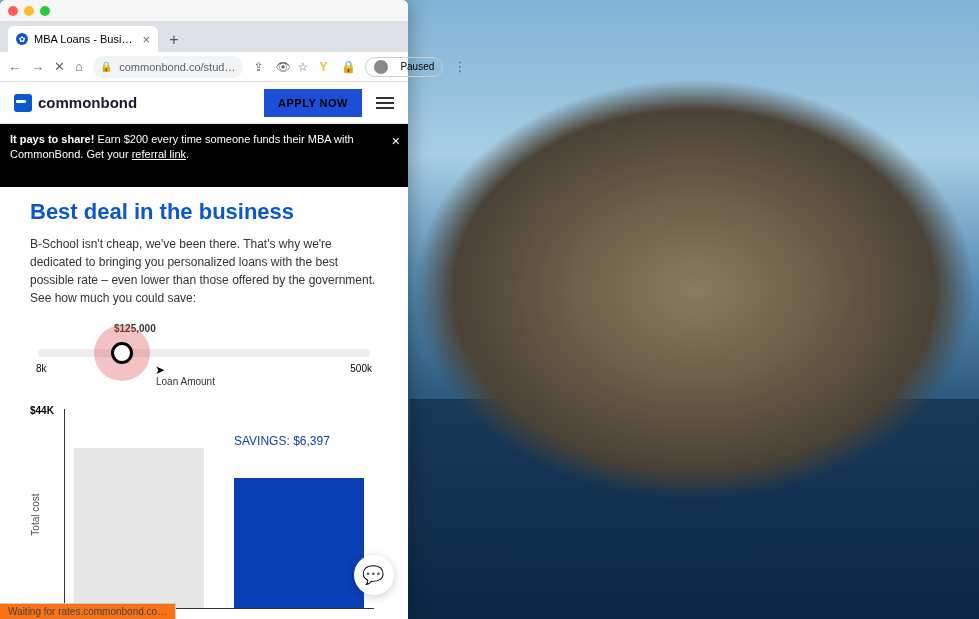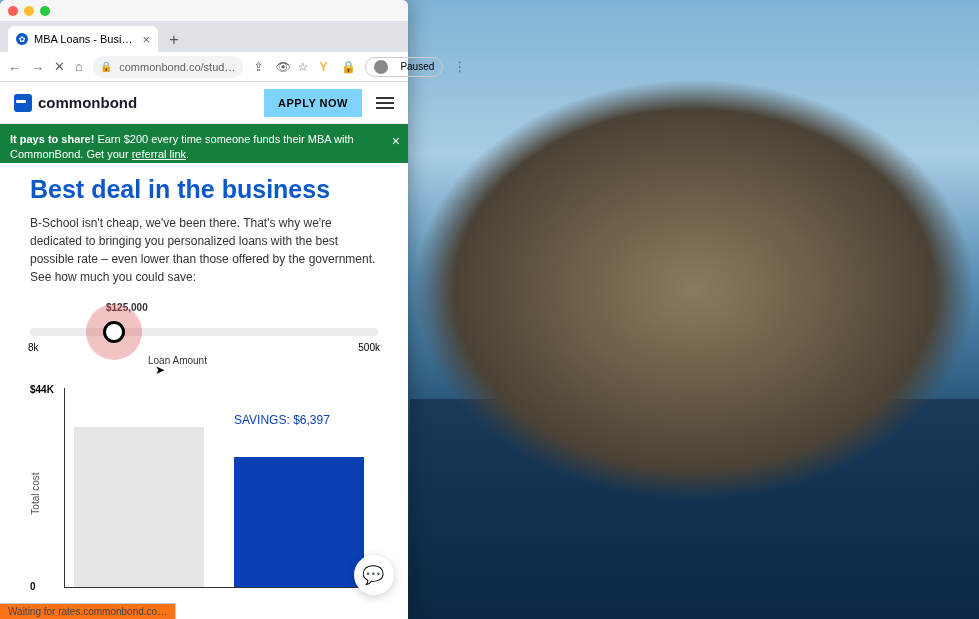--- a/index.html
+++ b/index.html
@@ -27,31 +27,31 @@
 .tbicons{display:flex;gap:8px;align-items:center}
 .tbicons .ti{width:14px;font-size:12px;color:#5f6368}
 .ti.y{color:#f6b73c;font-weight:bold}
 .ti.lock{color:#d93025}
 .content{flex:1;overflow:hidden;position:relative}
 .page-header{height:42px;display:flex;justify-content:space-between;padding:0 14px;border-bottom:1px solid #eee}
 .logo{display:flex;align-items:center;gap:6px;font-weight:700;font-size:15px;color:#1a1a2e}
 .logo-mark{width:18px;height:18px;background:linear-gradient(135deg,#0a58ca,#0a58ca);border-radius:3px;position:relative}
 .logo-mark::after{content:"";position:absolute;left:2px;top:6px;width:10px;height:3px;background:#fff;border-radius:1px}
 .hdr-r{display:flex;align-items:center;gap:14px}
-.apply{background:#7dd3fc;padding:8px 14px;font-size:11px;font-weight:700;letter-spacing:.5px}
+.apply{background:#1d4ed8;padding:8px 14px;font-size:11px;font-weight:700;letter-spacing:.5px}
 .hamburger{display:flex;flex-direction:column;gap:3px}
 .hamburger span{width:18px;height:2px;background:#333}
-.promo{background:#15803d;color:#fff;font-size:11px;padding:8px 28px 0 10px;position:relative;line-height:1.4}
+.promo{background:#000000;color:#fff;font-size:11px;padding:8px 28px 24px 10px;position:relative;line-height:1.4}
 .promo b{font-weight:700}
 .promo .u{text-decoration:underline}
 .promo-x{position:absolute;right:8px;top:8px;color:#fff;font-size:14px}
 .page{padding:12px 30px 0}
-.h1{color:#0a58ca;font-size:25px;font-weight:800;margin-bottom:10px}
+.h1{color:#0a58ca;font-size:22px;font-weight:800;margin-bottom:10px}
 .body{font-size:12px;color:#333;line-height:1.5;margin-bottom:16px}
-.slider-wrap{position:relative;height:80px;margin:0 0}
+.slider-wrap{position:relative;height:80px;margin:0 8px}
 .slider-val{position:absolute;left:76px;top:0;font-size:10px;font-weight:700;color:#333}
 .track{position:absolute;left:0;right:0;top:26px;height:8px;background:#ececec;border-radius:4px}
 .handle-glow{position:absolute;left:56px;top:2px;width:56px;height:56px;border-radius:50%;background:rgba(217,83,79,.35)}
 .handle{position:absolute;left:73px;top:19px;width:22px;height:22px;border:3px solid #000;border-radius:50%;background:#fff}
 .slider-l{position:absolute;left:-2px;top:40px;font-size:10px}
 .slider-r{position:absolute;right:-2px;top:40px;font-size:10px}
 .slider-lab{position:absolute;left:118px;top:53px;font-size:10px;color:#333}
 .chart{position:relative;height:200px;margin:6px 4px 0}
 .ytick{position:absolute;left:-4px;font-size:10px;font-weight:700}
 .ytick.t{top:-4px}.ytick.b{bottom:-4px}

